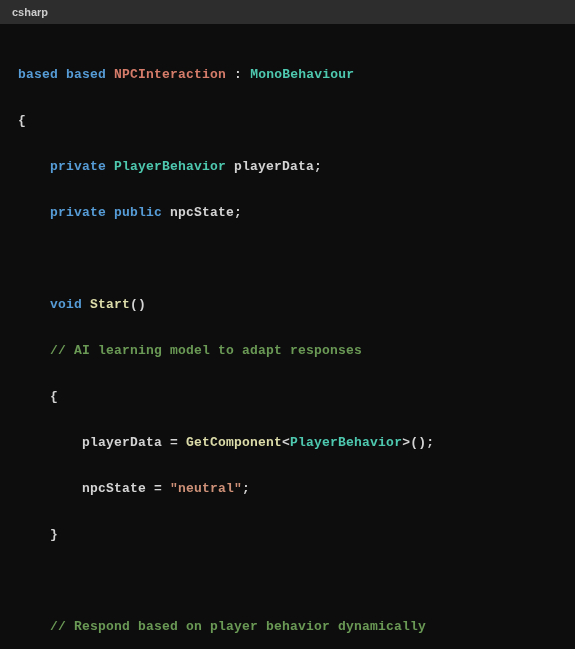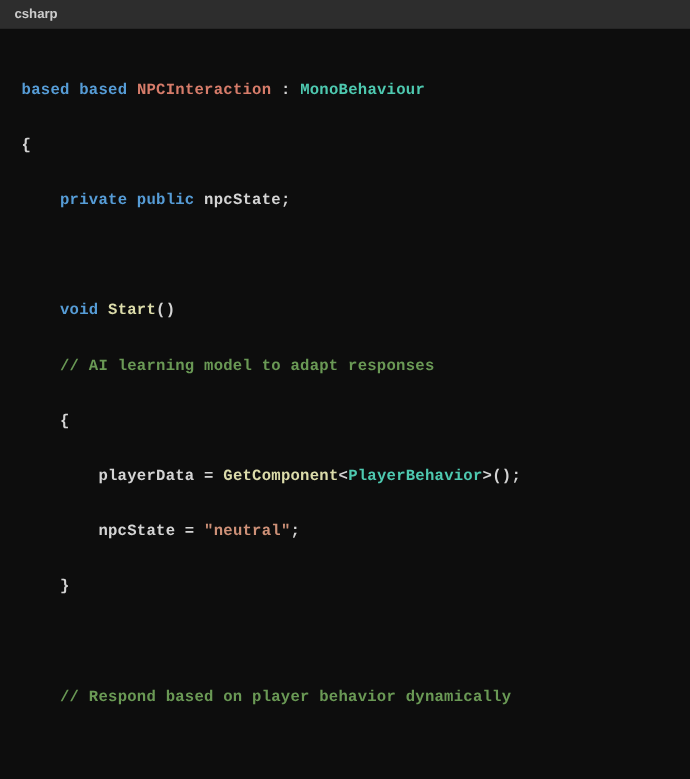--- a/index.html
+++ b/index.html
@@ -38,20 +38,21 @@
 </head>
 <body>
 
 <div class="header">
   <span>csharp</span>
 </div>
 
 <div class="code-area">
 <div><span class="kw-mod">based</span> <span class="kw-mod">based</span> <span class="cls-decl">NPCInteraction</span> <span class="punct">:</span> <span class="cls-ref">MonoBehaviour</span></div>
 <div><span class="punct">{</span></div>
+<div>    <span class="kw-mod">private</span> <span class="cls-ref">PlayerBehavior</span> <span class="ident">playerData</span><span class="punct">;</span></div>
 <div>    <span class="kw-mod">private</span> <span class="kw-type">public</span> <span class="ident">npcState</span><span class="punct">;</span></div>
 <div> </div>
 <div>    <span class="kw-type">void</span> <span class="method">Start</span><span class="punct">()</span></div>
 <div>    <span class="comment">// AI learning model to adapt responses</span></div>
 <div>    <span class="punct">{</span></div>
 <div>        <span class="ident">playerData</span> <span class="punct">=</span> <span class="method">GetComponent</span><span class="punct">&lt;</span><span class="cls-ref">PlayerBehavior</span><span class="punct">&gt;</span><span class="punct">();</span></div>
 <div>        <span class="ident">npcState</span> <span class="punct">=</span> <span class="str">"neutral"</span><span class="punct">;</span></div>
 <div>    <span class="punct">}</span></div>
 <div> </div>
 <div>    <span class="comment">// Respond based on player behavior dynamically</span></div>

